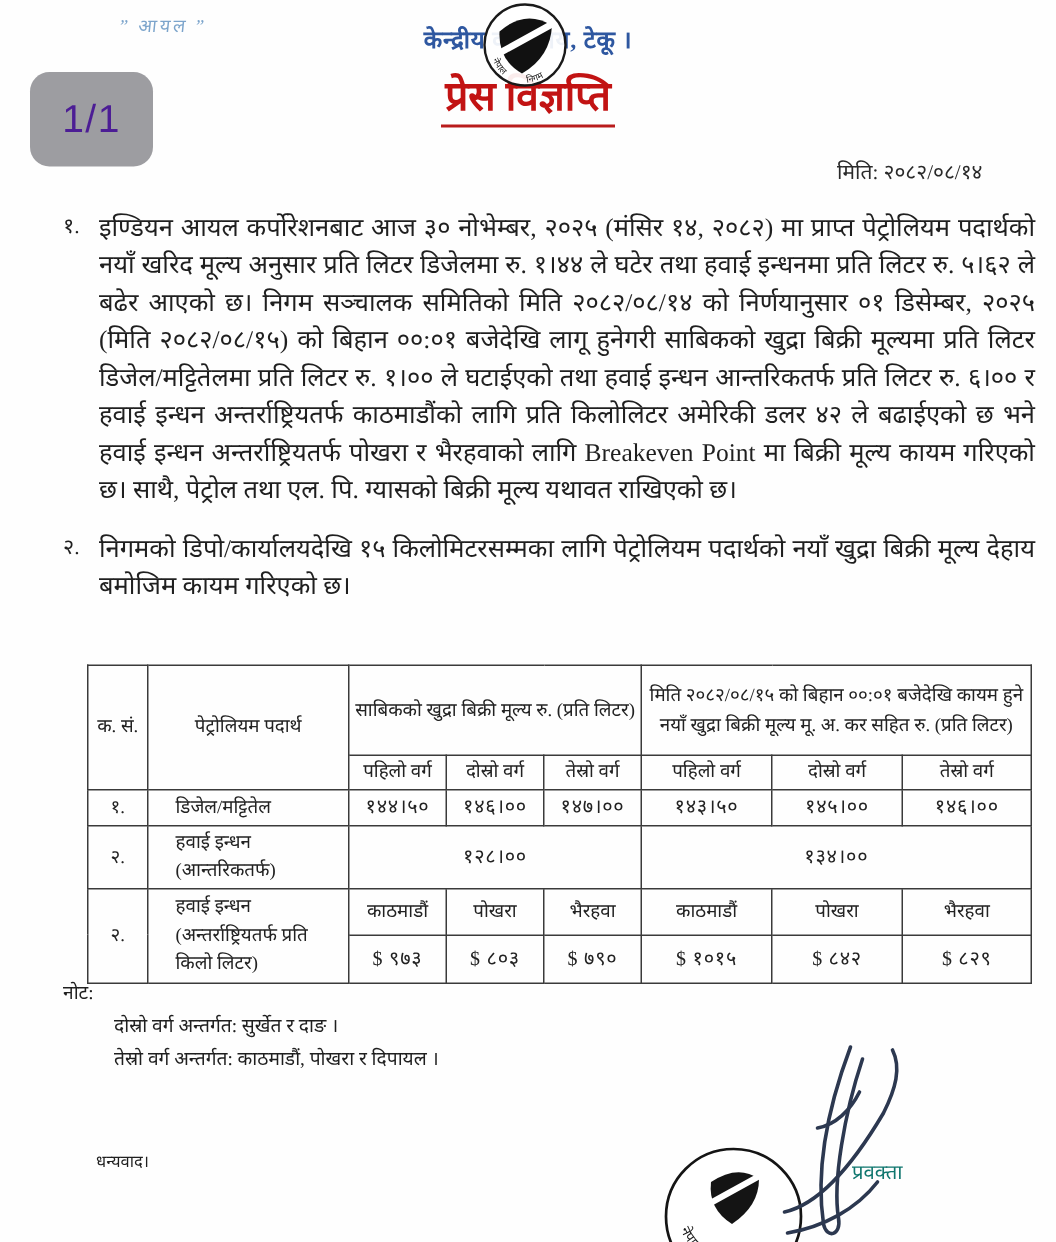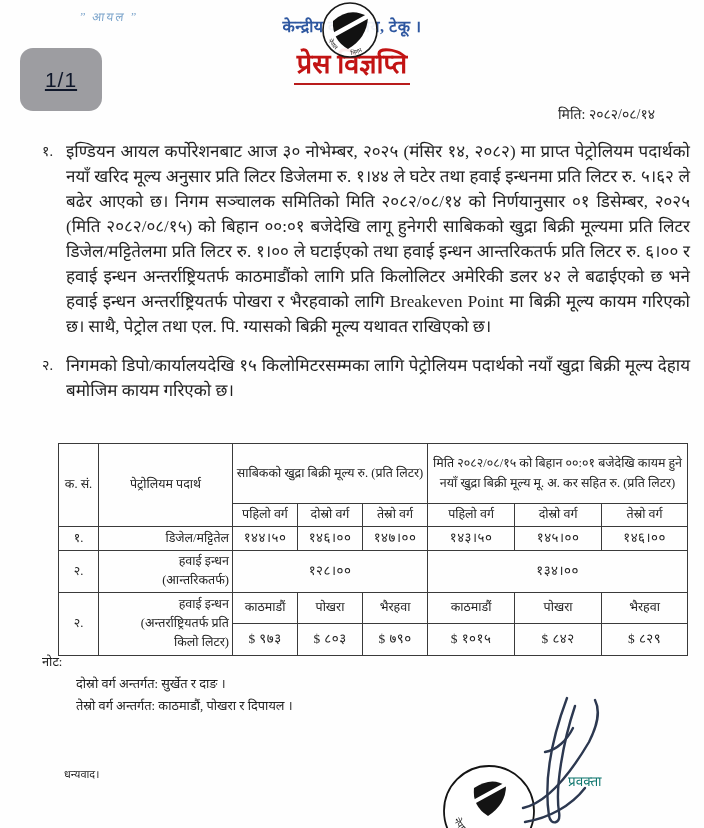--- a/index.html
+++ b/index.html
@@ -4,23 +4,23 @@
 <style>
   html,body{margin:0;padding:0;background:#ffffff;}
   .page{
     position:relative;width:704px;height:828px;background:#fefefe;
     font-family:"Liberation Serif","DejaVu Serif",serif;color:#1f1f1f;
     overflow:hidden;
   }
   
   .page-badge{
     position:absolute;left:20px;top:48px;width:82px;height:63px;
-    background:#9d9da1;border-radius:13px;color:#0f172a;
-    font-family:"Liberation Sans","DejaVu Sans",sans-serif;font-size:21px;
-    display:flex;align-items:center;justify-content:center;letter-spacing:1px;text-decoration:underline;
+    background:#9d9da1;border-radius:13px;color:#4c1d95;
+    font-family:"Liberation Sans","DejaVu Sans",sans-serif;font-size:26px;
+    display:flex;align-items:center;justify-content:center;letter-spacing:1px;
   }
   .letterhead-frag{
     position:absolute;left:80px;top:8px;color:#6e9bc6;font-size:12px;
     transform:skewX(-6deg);opacity:.9;letter-spacing:2px;
   }
   .office-line{
     position:absolute;left:0;top:15px;width:100%;text-align:center;
     color:#2e57a0;font-weight:bold;font-size:16px;letter-spacing:.5px;
   }
   .press-title{
@@ -34,21 +34,21 @@
   .paras{position:absolute;left:42px;top:139px;width:648px;}
   .para{display:flex;margin-bottom:14px;}
   .para .num{flex:none;width:24px;font-size:14.3px;line-height:25px;}
   .para .ptext{flex:1;text-align:justify;font-size:17px;line-height:25px;}
   
   table.prices{
     position:absolute;left:58px;top:443px;width:629px;border-collapse:collapse;
     font-size:12.5px;color:#222;table-layout:fixed;
   }
   table.prices td{border:1px solid #3a3a3a;text-align:center;padding:1px 3px;line-height:1.55;}
-  table.prices td.prod{text-align:right;padding-left:18px;}
+  table.prices td.prod{text-align:left;padding-left:18px;}
   table.prices td.val{font-size:13.3px;letter-spacing:.5px;font-family:Liberation Serif, serif;}
   
   .notes{position:absolute;left:42px;top:651px;width:640px;font-size:12.8px;line-height:22px;}
   .notes .nrow{display:flex;}
   .notes .nlabel{flex:none;width:34px;font-family:Liberation Serif, serif;}
   .notes .nindent{flex:none;width:34px;}
   .thanks{position:absolute;left:64px;top:766px;font-size:11px;}
   
   .stamp{position:absolute;left:440px;top:762px;}
   .signature{position:absolute;left:505px;top:690px;}

